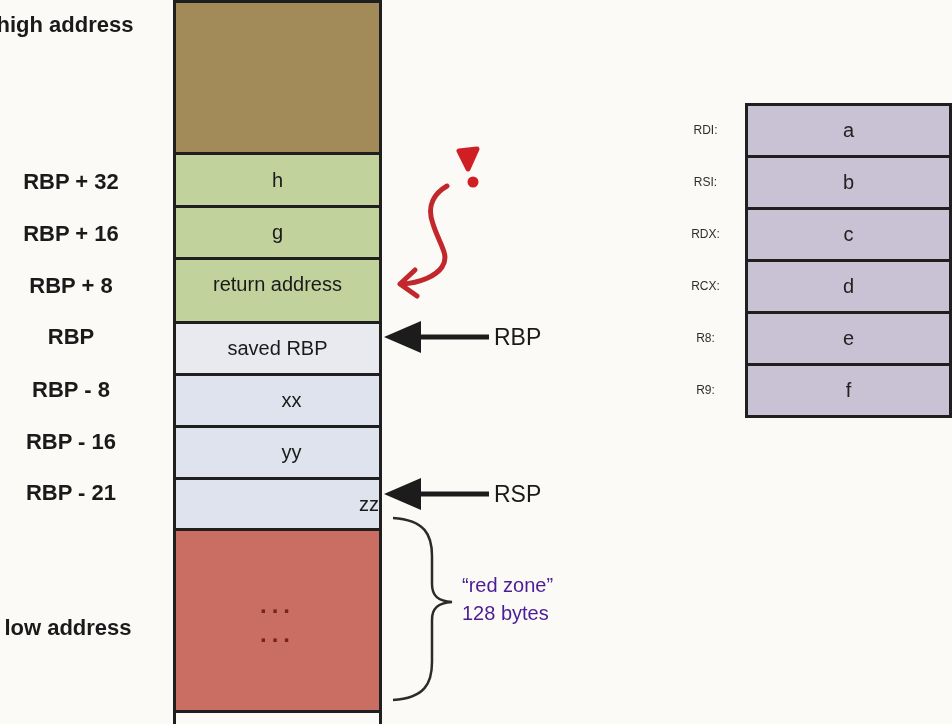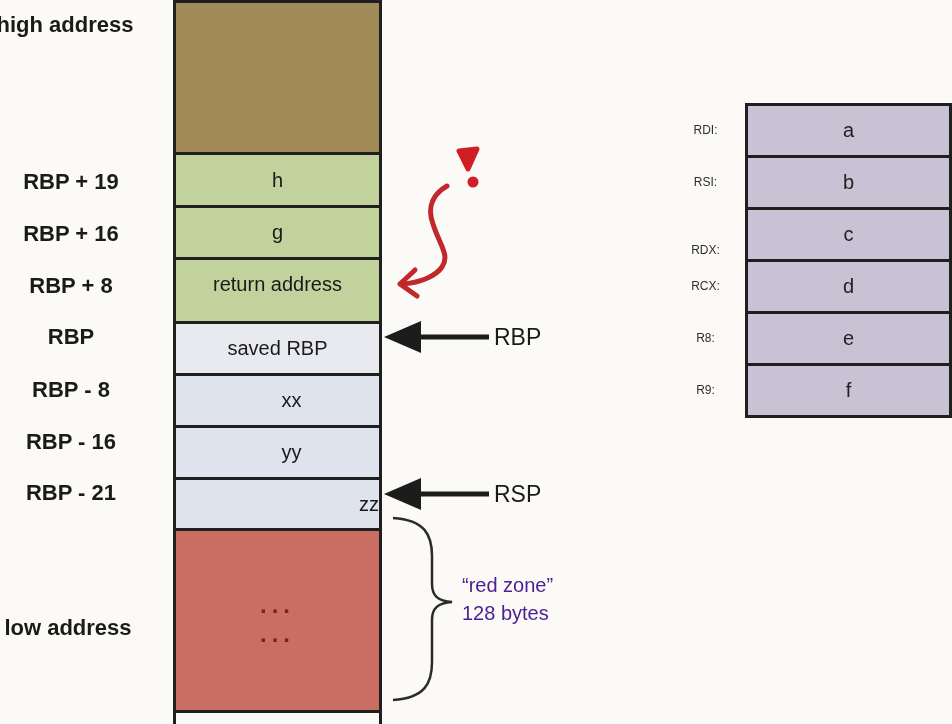--- a/index.html
+++ b/index.html
@@ -103,21 +103,21 @@
   }
 </style>
 </head>
 <body>
 
 <div class="canvas">
 
   <div class="side-label" style="top:11px;left:-6px;">high address</div>
   <div class="side-label" style="top:614px;left:-3px;">low address</div>
 
-  <div class="offset-label" style="top:168px;">RBP + 19</div>
+  <div class="offset-label" style="top:168px;">RBP + 32</div>
   <div class="offset-label" style="top:220px;">RBP + 16</div>
   <div class="offset-label" style="top:272px;">RBP + 8</div>
   <div class="offset-label" style="top:323px;">RBP</div>
   <div class="offset-label" style="top:376px;">RBP - 8</div>
   <div class="offset-label" style="top:428px;">RBP - 16</div>
   <div class="offset-label" style="top:479px;">RBP - 21</div>
 
   <div class="stack-col">
     <div class="cell c-brown" style="height:152px;"></div>
     <div class="cell c-green" style="height:53px;line-height:50px;">h</div>
@@ -161,21 +161,21 @@
   <div class="ptr-label" style="top:323px;">RBP</div>
   <div class="ptr-label" style="top:480px;">RSP</div>
 
   <div class="redzone-note">
     <div>“red zone”</div>
     <div>128 bytes</div>
   </div>
 
   <div class="reg-label" style="top:117px;">RDI:</div>
   <div class="reg-label" style="top:169px;">RSI:</div>
-  <div class="reg-label" style="top:237px;">RDX:</div>
+  <div class="reg-label" style="top:221px;">RDX:</div>
   <div class="reg-label" style="top:273px;">RCX:</div>
   <div class="reg-label" style="top:325px;">R8:</div>
   <div class="reg-label" style="top:377px;">R9:</div>
 
   <div class="reg-table">
     <div class="reg-cell">a</div>
     <div class="reg-cell">b</div>
     <div class="reg-cell">c</div>
     <div class="reg-cell">d</div>
     <div class="reg-cell">e</div>

